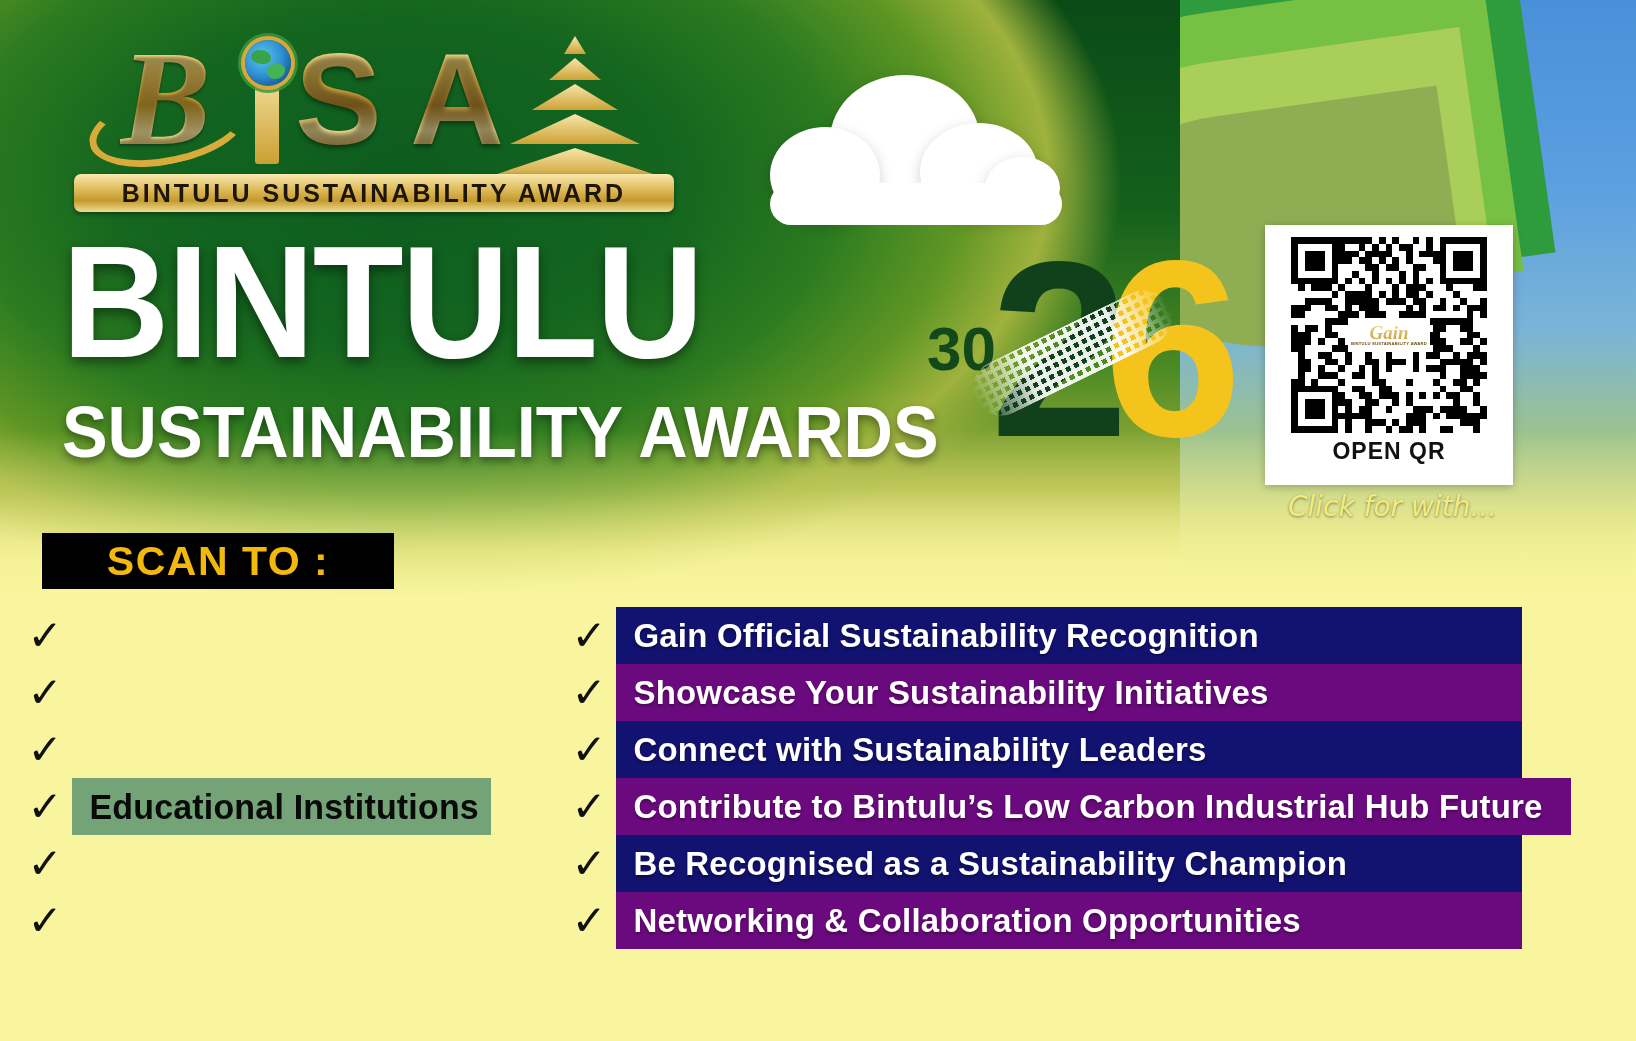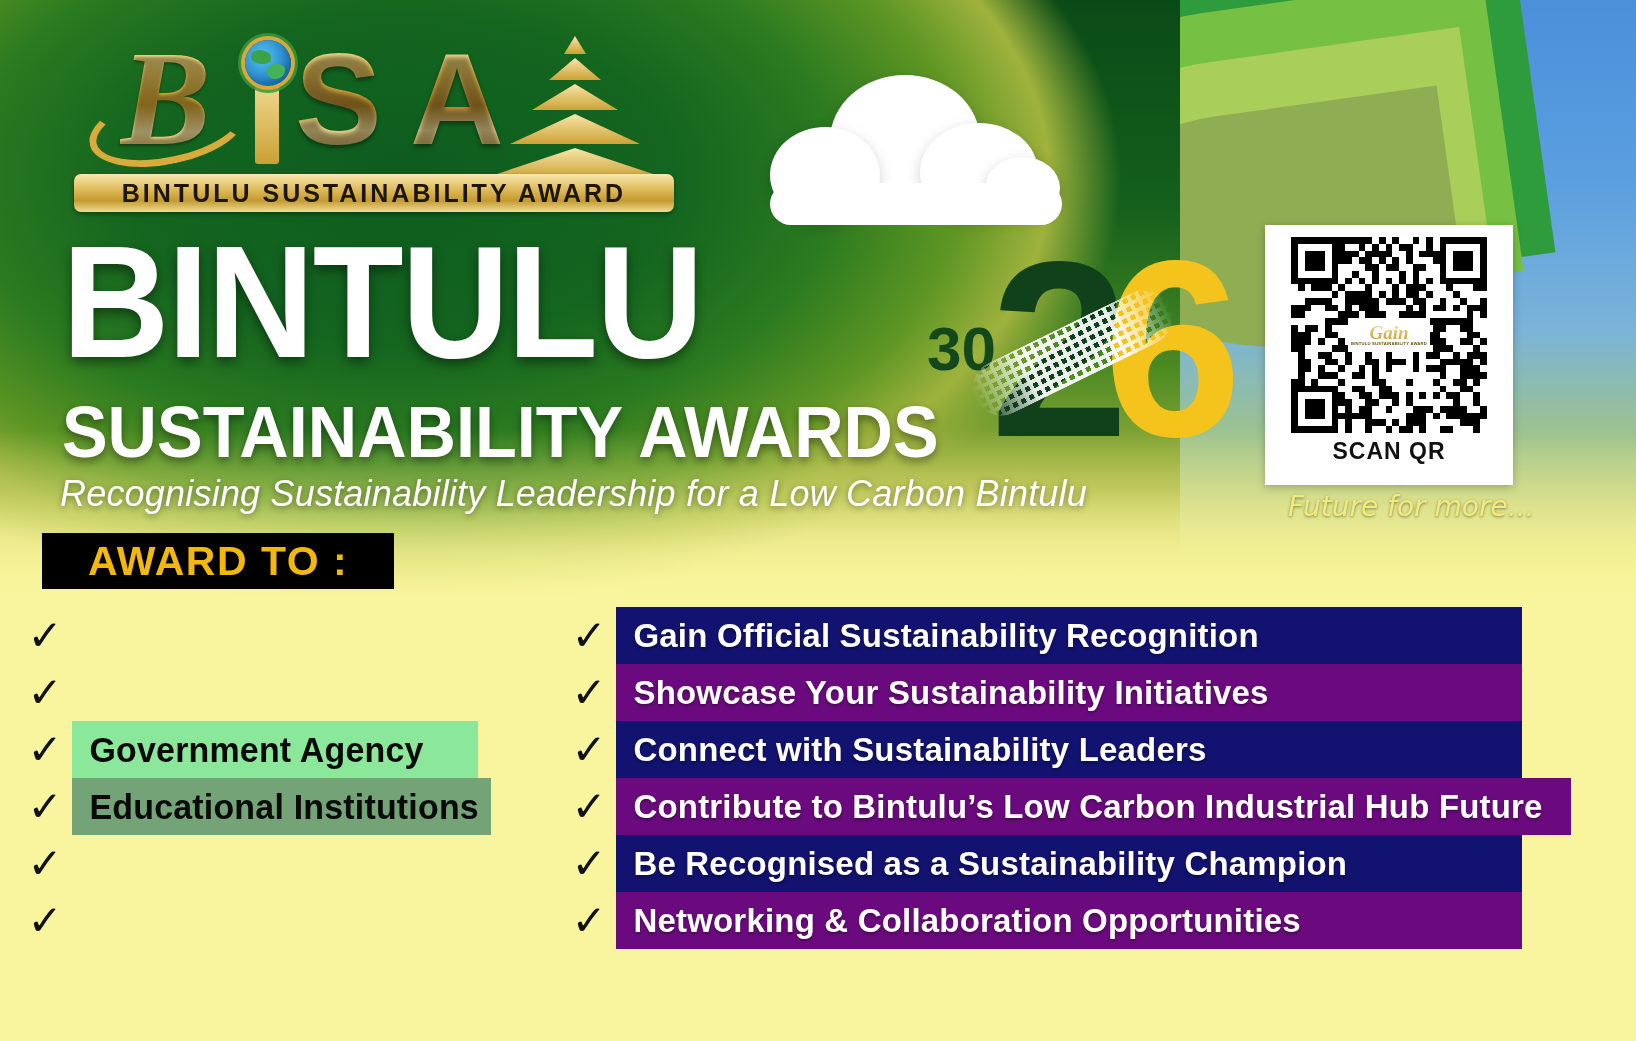--- a/index.html
+++ b/index.html
@@ -297,21 +297,20 @@
           <span class="py5"></span>
       </div>
     </div>
     <div class="logo-bar">
       <span>BINTULU SUSTAINABILITY AWARD</span>
     </div>
   </div>
 
   <div class="headline">BINTULU</div>
   <div class="subhead">SUSTAINABILITY AWARDS</div>
-  <div class="tagline">Recognising Sustainability Leadership for a Low Carbon Bintulu</div>
 
   <div class="year-wrap">
     <div class="year-2">2</div>
     <div class="year-6">6</div>
     <div class="year-20">30</div>
     <div class="swoosh"></div>
   </div>
 
   <div class="qr-card">
     <div class="qr-grid" id="qr-grid">
@@ -1154,40 +1153,37 @@
         <i style="grid-area: 1 / 5;"></i>
         <i style="grid-area: 1 / 4;"></i>
         <i style="grid-area: 1 / 3;"></i>
         <i style="grid-area: 1 / 2;"></i>
         <i style="grid-area: 1 / 1;"></i>
       <div class="qr-logo">
         <b>Gain</b>
         <s>BINTULU SUSTAINABILITY AWARD</s>
       </div>
     </div>
-    <div class="qr-label">SCAN QR</div>
+    <div class="qr-label">OPEN QR</div>
   </div>
-  <div class="qr-click">Future for more...</div>
+  <div class="qr-click">Click for with...</div>
 
   <div class="hdr-bar" id="hdr-open">
-    <span>AWARD TO :</span>
+    <span>SCAN TO :</span>
   </div>
 
   <div class="list" id="list-open">
       <div class="row">
         <div class="tick">✓</div>
       </div>
       <div class="row">
         <div class="tick">✓</div>
       </div>
       <div class="row">
         <div class="tick">✓</div>
-        <div class="pill">
-          <span>Government Agency</span>
-        </div>
       </div>
       <div class="row">
         <div class="tick">✓</div>
         <div class="pill">
           <span>Educational Institutions</span>
         </div>
       </div>
       <div class="row">
         <div class="tick">✓</div>
       </div>

